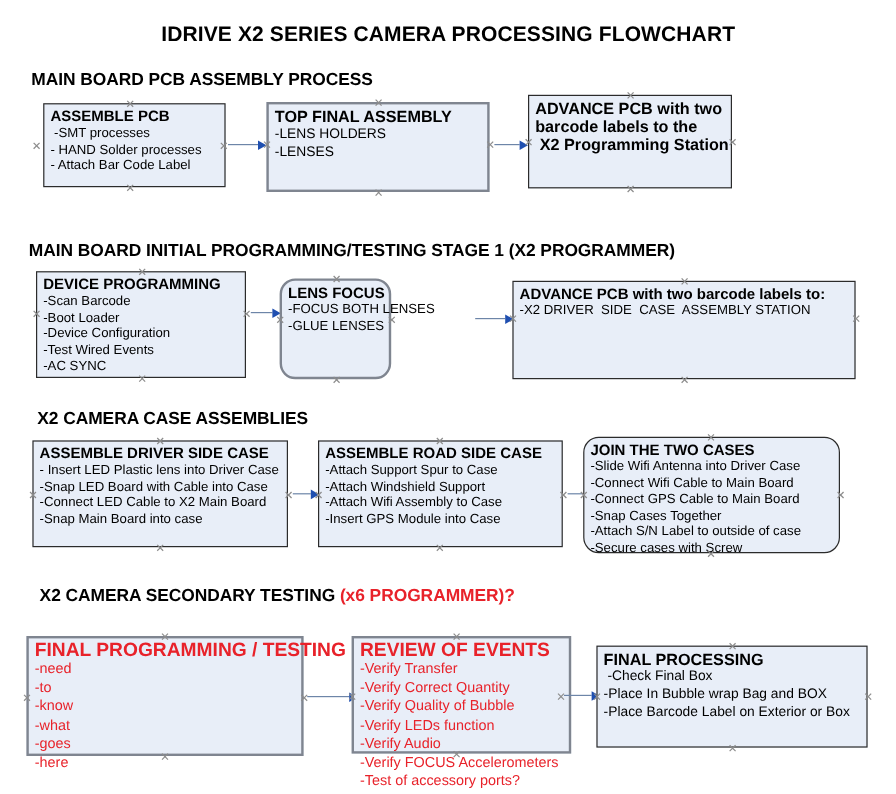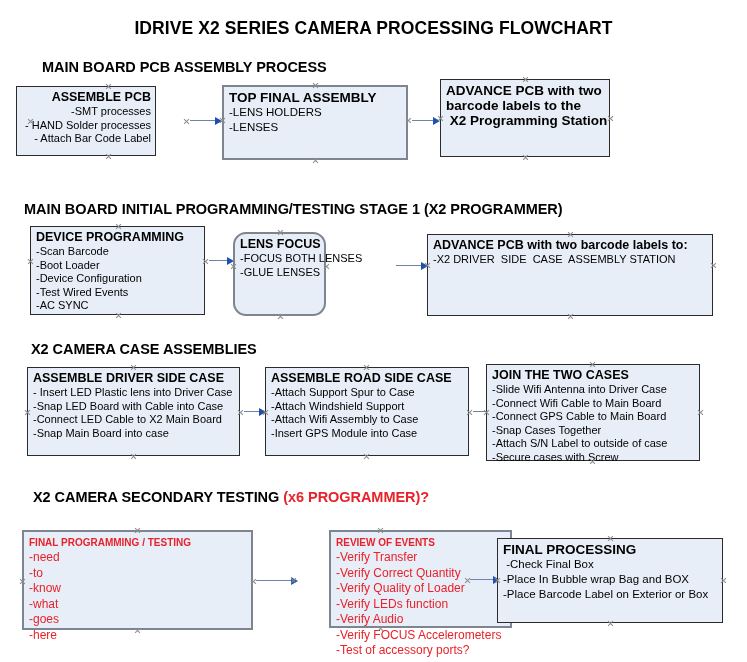--- a/index.html
+++ b/index.html
@@ -65,21 +65,21 @@
     line-height: 13.5px;
     white-space: pre;
   }
   .flowbox.big .bx-title { font-size: 13.5px; }
   .flowbox.big .bx-line  { font-size: 11.5px; line-height: 15px; }
 
   .flowbox.red .bx-title,
   .flowbox.red .bx-line {
     color: #e8222a;
   }
-  .flowbox.red .bx-title { font-size: 10px; }
+  .flowbox.red .bx-title { font-size: 16px; }
   .flowbox.red .bx-line  { font-size: 12px; line-height: 15.5px; }
 
   
   .handle {
     position: absolute;
     width: 7px;
     height: 7px;
     margin-left: -3.5px;
     margin-top: -3.5px;
     pointer-events: auto;
@@ -118,37 +118,37 @@
     border-top: 4px solid transparent;
     border-bottom: 4px solid transparent;
     border-left: 7px solid #1f4fb0;
   }
 </style>
 </head>
 <body>
 
 <div id="chart-title">IDRIVE X2  SERIES CAMERA PROCESSING FLOWCHART</div>
 
-<div class="section-header" style="left:42px; top:59px;">
+<div class="section-header" style="left:26px; top:59px;">
   <span>MAIN BOARD PCB ASSEMBLY PROCESS</span>
 </div>
 
 <div class="section-header" style="left:24px; top:201px;">
   <span>MAIN BOARD INITIAL PROGRAMMING/TESTING STAGE 1 (X2 PROGRAMMER)</span>
 </div>
 
 <div class="section-header" style="left:31px; top:341px;">
   <span>X2 CAMERA CASE ASSEMBLIES</span>
 </div>
 
 <div class="section-header" style="left:33px; top:489px;">
   <span>X2 CAMERA SECONDARY TESTING </span><span class="accent">(x6 PROGRAMMER)?</span>
 </div>
 
-<div class="flowbox thin" id="box-0" style="left:16px; top:86px; width:140px; height:70px;text-align:right;">
+<div class="flowbox thin" id="box-0" style="left:36px; top:86px; width:152px; height:70px;">
   <div class="bx-title">ASSEMBLE PCB</div>
   <div class="bx-line"> -SMT processes</div>
   <div class="bx-line">- HAND Solder processes</div>
   <div class="bx-line">- Attach Bar Code Label</div>
 </div>
 <div class="handle" style="left:108px; top:86px;"></div>
 <div class="handle" style="left:108px; top:156px;"></div>
 <div class="handle" style="left:30px;  top:121px;"></div>
 <div class="handle" style="left:186px; top:121px;"></div>
 
@@ -251,21 +251,21 @@
 <div class="handle" style="left:366px; top:367px;"></div>
 <div class="handle" style="left:366px; top:456px;"></div>
 <div class="handle" style="left:265px; top:412px;"></div>
 <div class="handle" style="left:469px; top:412px;"></div>
 
 <div class="arrow" style="left:473px; top:407px; width:22px;">
   <div class="shaft" style="width:15px;"></div>
   <div class="head" style="left:15px;"></div>
 </div>
 
-<div class="flowbox thin" id="box-8" style="left:486px; top:364px; width:214px; height:97px;">
+<div class="flowbox thin" id="box-8" style="left:486px; top:364px; width:214px; height:97px;border-radius:13px;">
   <div class="bx-title">JOIN THE TWO CASES</div>
   <div class="bx-line">-Slide Wifi Antenna into Driver Case</div>
   <div class="bx-line">-Connect Wifi Cable to Main Board</div>
   <div class="bx-line">-Connect GPS Cable to Main Board</div>
   <div class="bx-line">-Snap Cases Together</div>
   <div class="bx-line">-Attach S/N Label to outside of case</div>
   <div class="bx-line">-Secure cases with Screw</div>
 </div>
 <div class="handle" style="left:592px; top:364px;"></div>
 <div class="handle" style="left:592px; top:461px;"></div>
@@ -284,25 +284,25 @@
 <div class="handle" style="left:137px; top:530px;"></div>
 <div class="handle" style="left:137px; top:630px;"></div>
 <div class="handle" style="left:22px;  top:581px;"></div>
 <div class="handle" style="left:253px; top:581px;"></div>
 
 <div class="arrow" style="left:256px; top:576px; width:42px;">
   <div class="shaft" style="width:35px;"></div>
   <div class="head" style="left:35px;"></div>
 </div>
 
-<div class="flowbox thick red" id="box-10" style="left:293px; top:530px; width:183px; height:98px;margin-left:36px;">
+<div class="flowbox thick red" id="box-10" style="left:293px; top:530px; width:183px; height:98px;">
   <div class="bx-title">REVIEW OF EVENTS</div>
   <div class="bx-line">-Verify Transfer</div>
   <div class="bx-line">-Verify Correct Quantity</div>
-  <div class="bx-line">-Verify Quality of Loader</div>
+  <div class="bx-line">-Verify Quality of Bubble</div>
   <div class="bx-line">-Verify LEDs function</div>
   <div class="bx-line">-Verify Audio</div>
   <div class="bx-line">-Verify FOCUS Accelerometers</div>
   <div class="bx-line">-Test of accessory ports?</div>
 </div>
 <div class="handle" style="left:380px; top:530px;"></div>
 <div class="handle" style="left:380px; top:628px;"></div>
 <div class="handle" style="left:293px; top:580px;"></div>
 <div class="handle" style="left:467px; top:580px;"></div>
 

